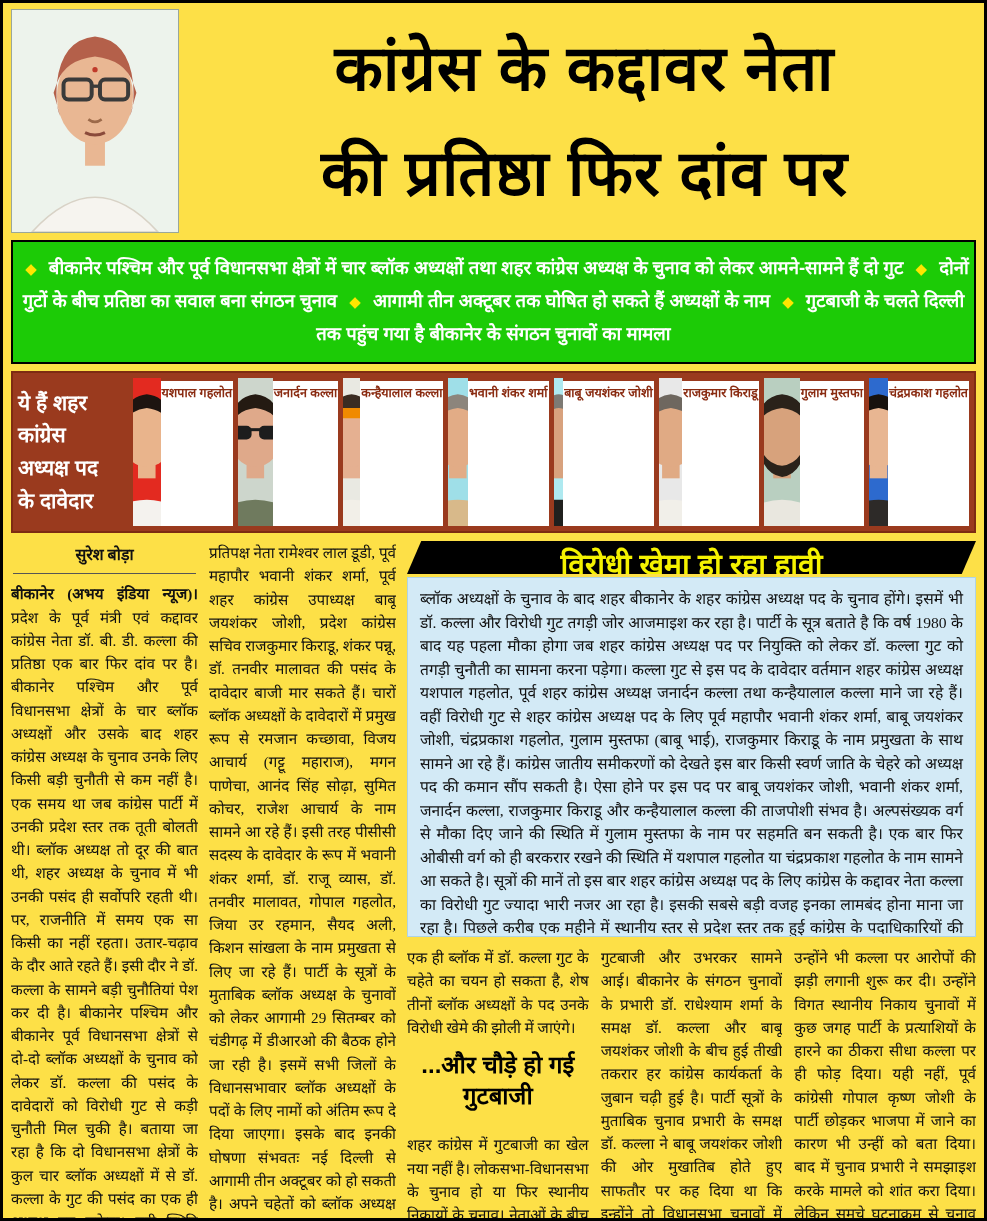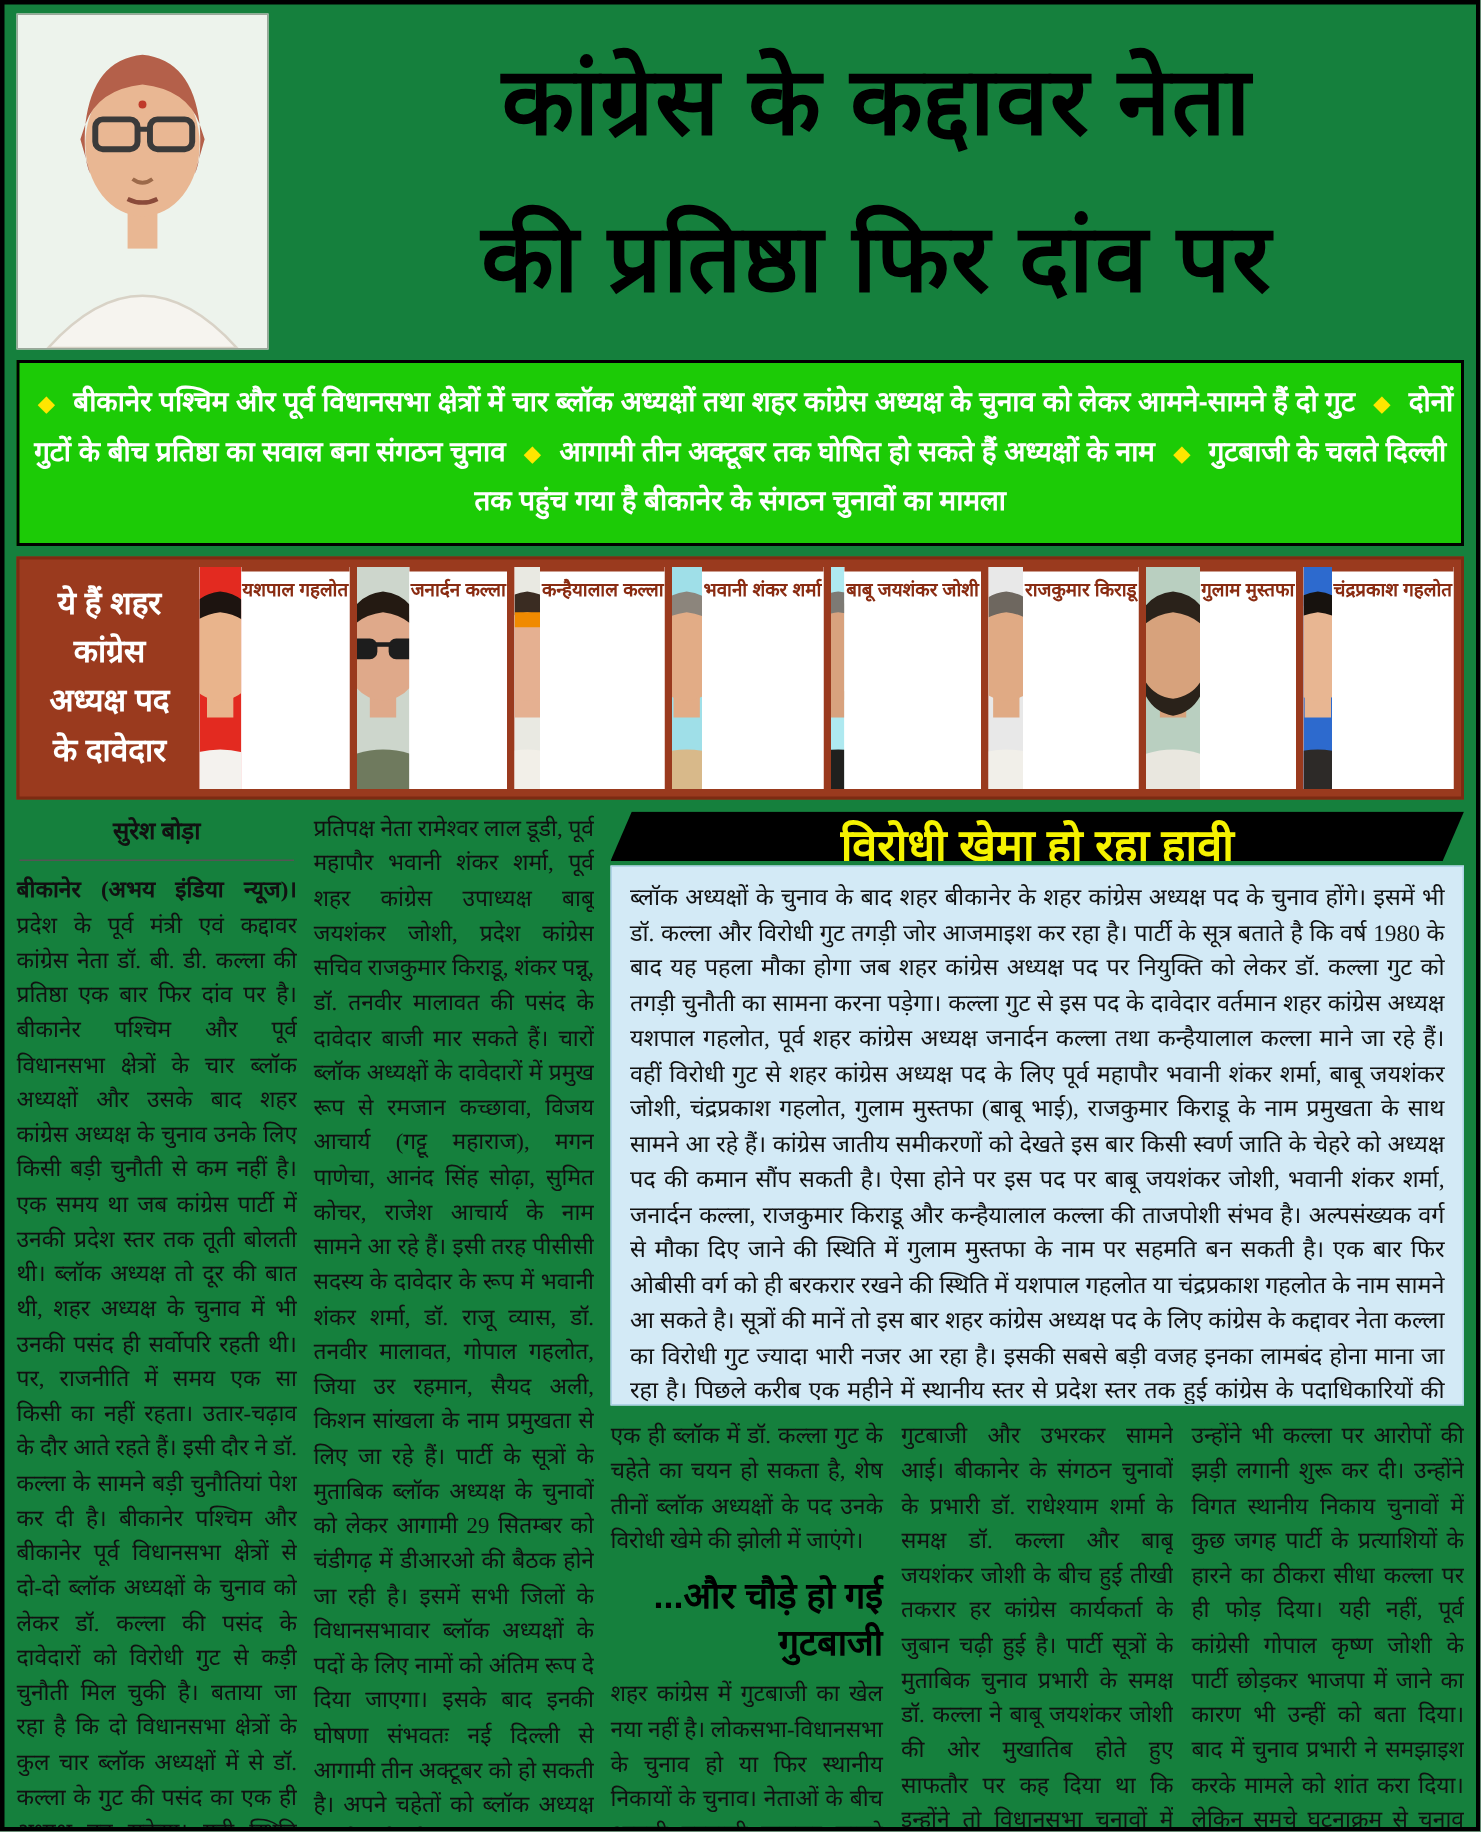--- a/index.html
+++ b/index.html
@@ -1,18 +1,18 @@
 <!DOCTYPE html>
 <html lang="hi"><head>
 <meta charset="utf-8">
 <style>
   html,body{margin:0;padding:0;background:#e8e8e8;}
   .page{
     width:987px;height:1221px;box-sizing:border-box;margin:0 auto;
-    background:#15803d;border:3px solid #000;padding:6px 8px;
+    background:#fde047;border:3px solid #000;padding:6px 8px;
     font-family:"Liberation Serif","DejaVu Serif",serif;color:#111;
     position:relative;overflow:hidden;
   }
   
   .header{display:flex;gap:14px;height:224px;}
   .portrait{width:166px;height:222px;border:1px solid #9aa79a;flex:none;background:#edf3ec;}
   .portrait svg{display:block;width:100%;height:100%;}
   .headline{
     flex:1;text-align:center;font-weight:900;font-size:63px;line-height:1.66;
     font-family:"Liberation Sans","DejaVu Sans",sans-serif;color:#000;letter-spacing:1px;
@@ -27,21 +27,21 @@
   }
   .highlights .bullet{color:#ffe600;font-size:15px;margin:0 7px;}
   
   .strip{
     margin-top:7px;background:#9a3a1e;border:2px solid #7d2b12;
     display:flex;gap:5px;padding:5px;height:148px;box-sizing:content-box;
   }
   .strip-label{
     width:110px;flex:none;color:#fff;font-weight:bold;font-size:21px;line-height:1.55;
     font-family:"Liberation Sans","DejaVu Sans",sans-serif;
-    display:flex;flex-direction:column;justify-content:center;text-align:center;
+    display:flex;flex-direction:column;justify-content:center;
   }
   .cand{flex:1;display:flex;flex-direction:row;background:#fff;min-width:0;}
   .cand-photo{flex:1;overflow:hidden;}
   .cand-photo svg{display:block;width:100%;height:100%;}
   .cand-caption{
     border-top:3px solid #9a3a1e;background:#fff;color:#8a2c12;
     font-family:"Liberation Sans","DejaVu Sans",sans-serif;
     font-weight:bold;font-size:12.5px;text-align:center;padding:3px 1px;white-space:nowrap;
   }
   
@@ -58,21 +58,21 @@
   }
   .infobox{
     background:#d3eaf6;border:1px solid #aed3e6;margin-top:3px;
     padding:9px 12px;text-align:justify;font-size:15.6px;line-height:1.51;
     height:340px;overflow:hidden;
   }
   .bottom-cols{display:flex;gap:12px;margin-top:9px;flex:1;overflow:hidden;}
   .bcol{flex:1;text-align:justify;font-size:15.2px;line-height:1.53;min-width:0;overflow:hidden;}
   .subhead{
     font-family:"Liberation Sans","DejaVu Sans",sans-serif;
-    font-weight:900;font-size:24px;color:#000;margin:10px 0 7px;text-align:right;line-height:1.3;
+    font-weight:900;font-size:24px;color:#000;margin:10px 0 22px;text-align:center;line-height:1.3;
   }
 </style>
 </head>
 <body>
 
 <div class="page">
 
   <div class="header">
     <div class="portrait">
       <svg viewBox="0 0 100 134">

